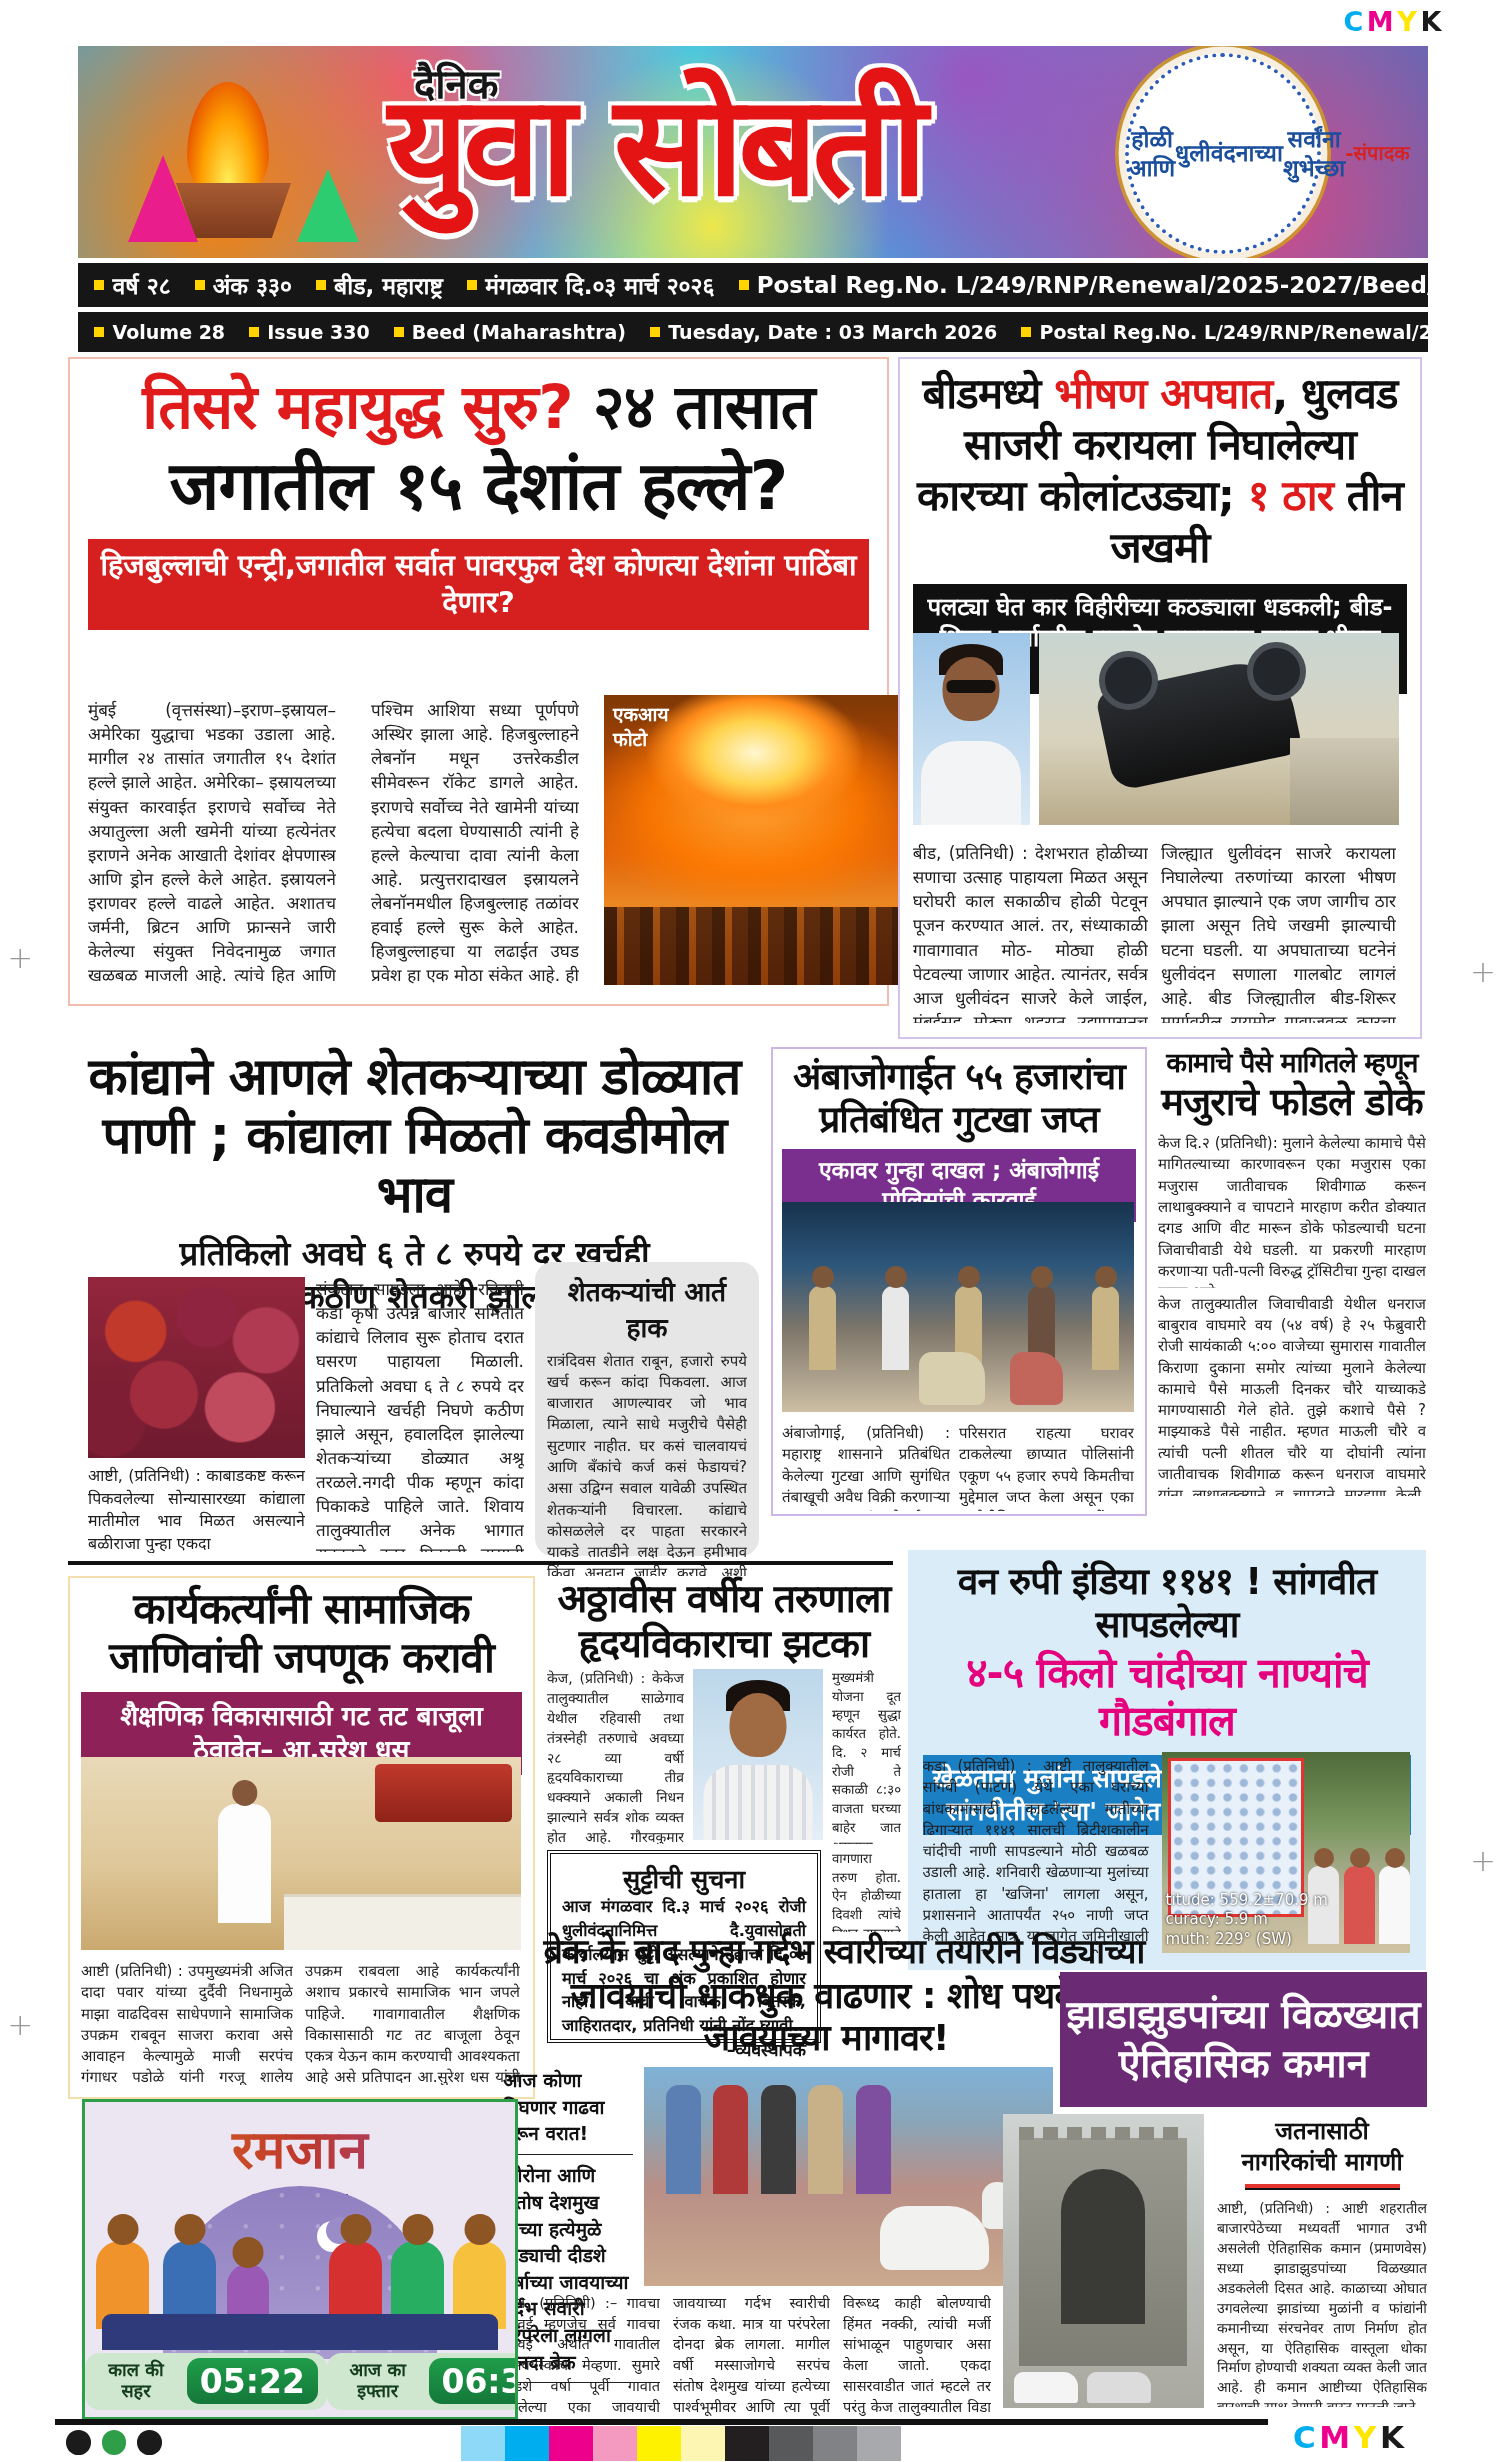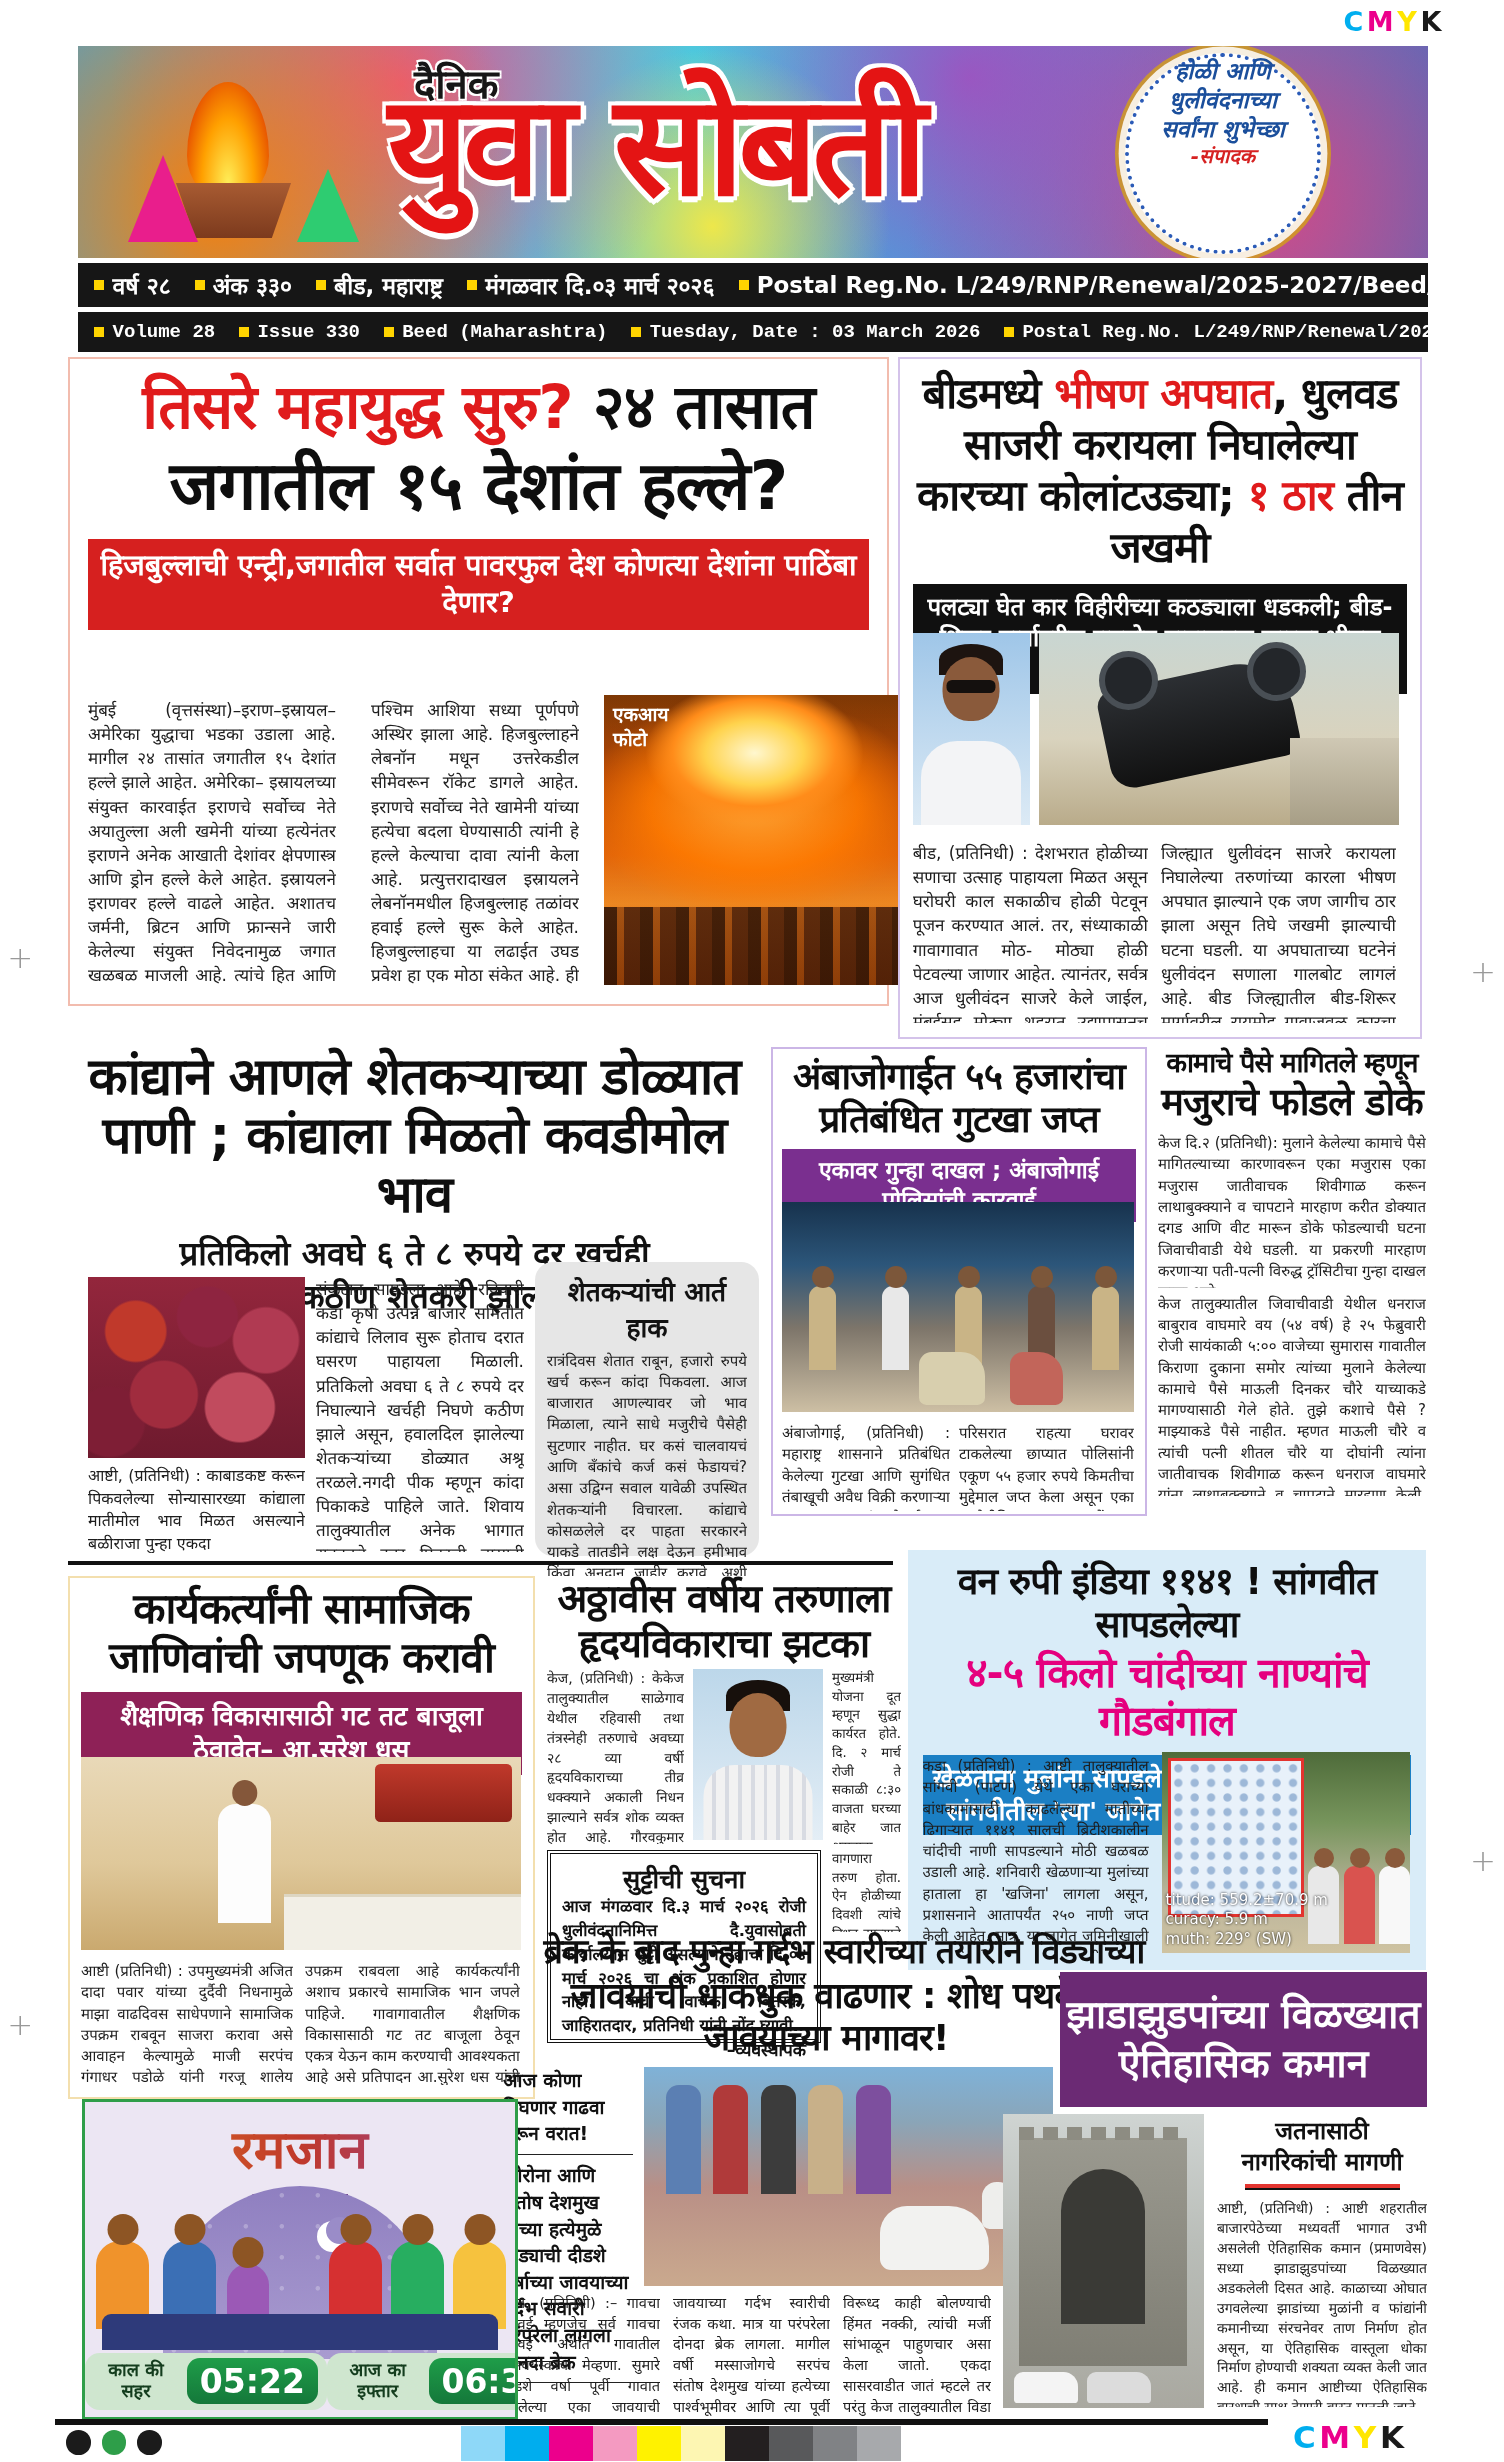--- a/index.html
+++ b/index.html
@@ -19,37 +19,37 @@
       radial-gradient(circle at 66% 15%, rgba(171,71,188,.8), transparent 30%),
       radial-gradient(circle at 88% 75%, rgba(236,64,122,.85), transparent 30%),
       radial-gradient(circle at 40% 40%, rgba(77,208,225,.8), transparent 35%),
       linear-gradient(100deg,#35a7e8,#51c6d8 40%,#3f8fe0 75%,#2f74c9);}
   .dainik{left:336px;top:9px;font-size:40px;font-weight:800;color:#161616;
     text-shadow:1.8px 1.8px 0 #fff,-1.8px -1.8px 0 #fff,1.8px -1.8px 0 #fff,-1.8px 1.8px 0 #fff;}
   .mast-title{left:310px;top:24px;font-size:139px;font-weight:700;color:#e41414;letter-spacing:-5.5px;line-height:1.1;
     text-shadow:3.6px 3.6px 0 #fff,-3.6px -3.6px 0 #fff,3.6px -3.6px 0 #fff,-3.6px 3.6px 0 #fff,0 5.5px 0 #fff,5.5px 0 0 #fff;}
   .badge{left:1047px;top:7.3px;width:188px;height:193px;border-radius:50%;background:#fff;
     border:4.6px dotted #2b5bb7;box-shadow:0 0 0 6.4px rgba(255,255,255,.85),0 0 0 10px rgba(212,160,23,.8);
-    display:flex;flex-direction:column;align-items:center;justify-content:flex-start;text-align:center;font-style:italic;}
+    display:flex;flex-direction:row;align-items:center;justify-content:space-between;text-align:center;}
   .badge div{font-weight:800;font-size:23px;color:#1b4f9c;line-height:1.25;}
   .badge .ed{color:#d62222;font-size:20px;}
   .flame{left:109px;top:36px;width:82px;height:119px;
     background:radial-gradient(ellipse at 50% 85%,#ffee58,#ffa000 45%,#e65100 78%,rgba(230,81,0,0));
     border-radius:50% 50% 50% 50%/62% 62% 38% 38%;}
   .pot{left:87px;top:137px;width:137px;height:55px;background:linear-gradient(#a85b32,#7c3a1d);
     clip-path:polygon(8% 0,92% 0,78% 100%,22% 100%);}
   .cone1{left:50px;top:109px;width:0;height:0;border-left:35px solid transparent;border-right:35px solid transparent;border-bottom:87px solid #e91e8c;}
   .cone2{left:219px;top:123px;width:0;height:0;border-left:31px solid transparent;border-right:31px solid transparent;border-bottom:73px solid #2ecc71;}
   
   .ibar{left:78px;width:1350px;background:#161616;color:#fff;display:flex;align-items:center;
     padding:0 16.4px;box-sizing:border-box;gap:24px;white-space:nowrap;overflow:hidden;}
   .ibar span.it{display:inline-flex;align-items:center;font-weight:600;}
   .ibar span.it::before{content:"";display:inline-block;width:10px;height:10px;background:#ffd400;margin-right:8.2px;}
   .ibar1{top:263px;height:44px;font-size:23px;}
-  .ibar2{top:312px;height:40px;font-size:19px;font-weight:500;font-family:Liberation Mono, monospace;}
+  .ibar2{top:312px;height:40px;font-size:19px;font-weight:500;}
   
   .box{box-sizing:border-box;background:#fff;}
   .hl{font-weight:800;color:#0e0e0e;text-align:center;line-height:1.16;letter-spacing:-0.9px;}
   .red{color:#e01b1c;margin-top:17px;}
   .pink{color:#e5007e;}
   .band{color:#fff;font-weight:800;text-align:center;line-height:1.3;}
   .jtext{font-size:17px;line-height:1.42;text-align:justify;color:#1d1d1d;overflow:hidden;}
   .photo{position:absolute;overflow:hidden;}
   .pshape{position:absolute;}
   hr.thin{border:none;border-top:1.8px solid #222;margin:7.3px 0;}

